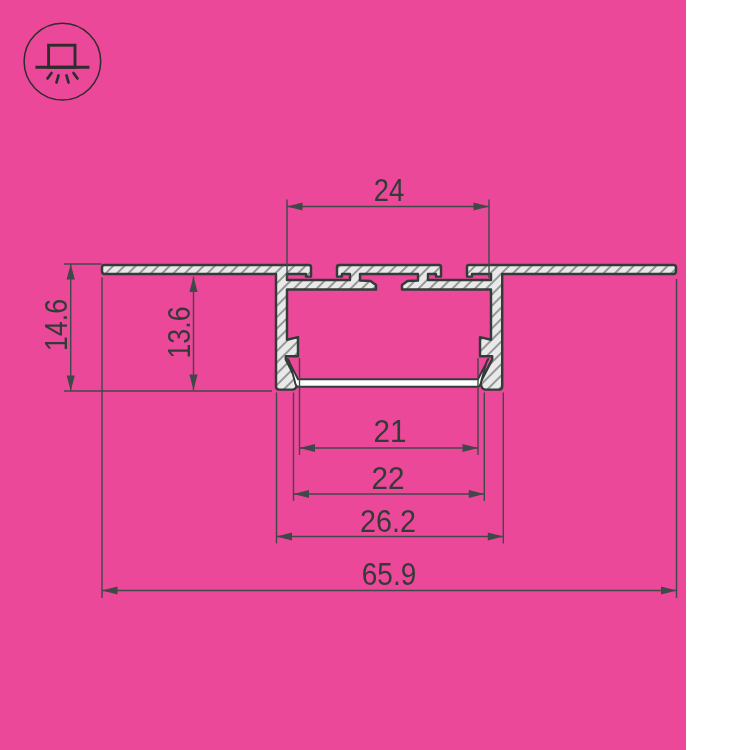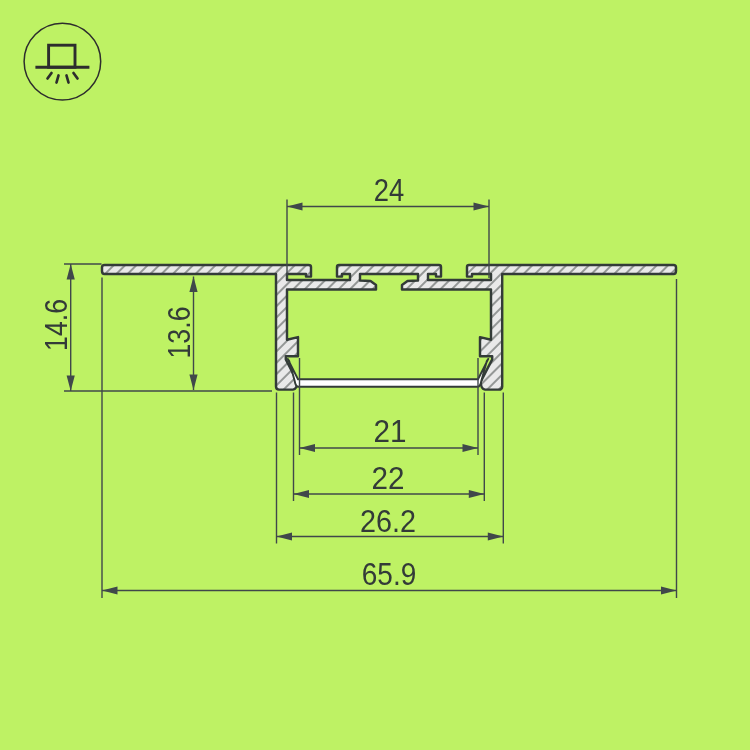--- a/index.html
+++ b/index.html
@@ -1,16 +1,16 @@
 <!DOCTYPE html>
 <html><head>
 <meta charset="utf-8">
 <style>
   html,body{margin:0;padding:0;background:#ffffff;}
-  .page{width:750px;height:750px;position:relative;background:#bef264;overflow:hidden;}
+  .page{width:686px;height:750px;position:relative;background:#ec4899;overflow:hidden;}
   text{font-family:"Liberation Sans", sans-serif; fill:#333b38;}
 </style>
 </head>
 <body>
 <div class="page">
 <svg width="750" height="750" viewBox="0 0 750 750">
   <defs>
     <pattern id="hx" patternUnits="userSpaceOnUse" width="8" height="8" patternTransform="rotate(-45)">
       <line x1="-2" y1="4" x2="10" y2="4" stroke="#4d5451" stroke-width="1.1"></line>
     </pattern>

